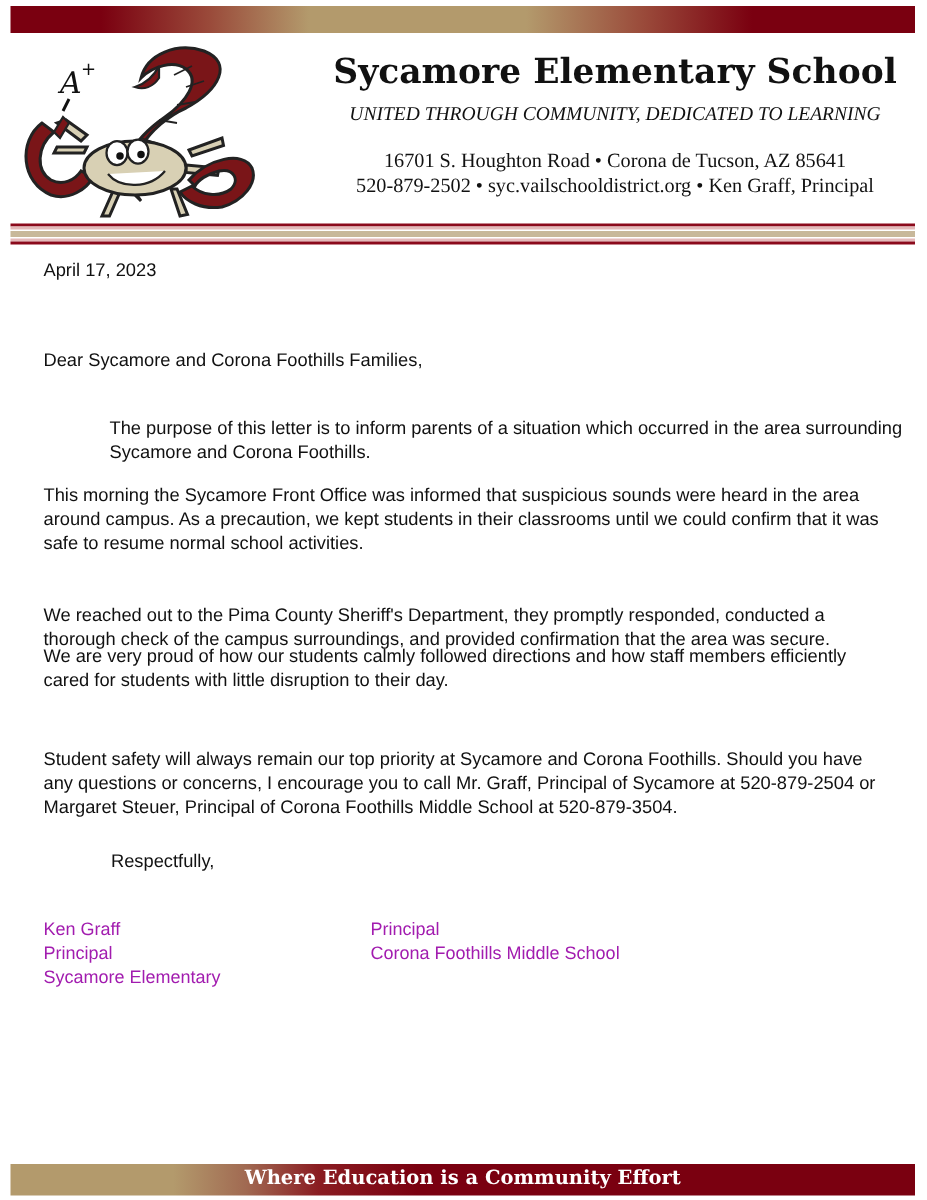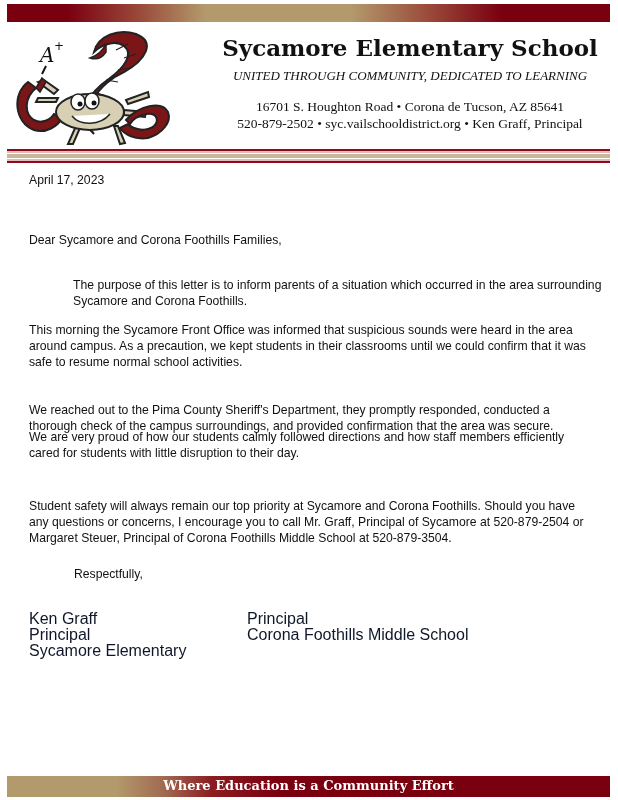--- a/index.html
+++ b/index.html
@@ -35,21 +35,21 @@
     font-family: "Liberation Sans", sans-serif; font-size: 12.2px; line-height: 16px; color: #111;
   }
   .date { top: 172px; }
   .salutation { top: 232px; }
   .p1 { top: 277px; margin-left: 44px; }
   .p2 { top: 322px; }
   .p3 { top: 383px; margin-top: 19px; }
   .p4 { top: 429px; }
   .p5 { top: 498px; }
   .closing { top: 566px; margin-left: 45px; }
-  .sig { position: absolute; top: 611px; font-family: "Liberation Sans", sans-serif; font-size: 16px; line-height: 16px; color: #0f172a; }
+  .sig { position: absolute; top: 611px; font-family: "Liberation Sans", sans-serif; font-size: 12px; line-height: 16px; color: #a21caf; }
   .sig-left { left: 29px; }
   .sig-right { left: 247px; }
   .sig div { white-space: nowrap; }
 
   .footer-bar {
     position: absolute; left: 7px; top: 776px; width: 603px; height: 21px;
     background: linear-gradient(to right, #b39a6c 0%, #b39a6c 18%, #a16a52 26%, #8a1d22 34%, #7a0010 45%, #7a0010 100%);
   }
   .footer-text {
     position: absolute; left: 7px; top: 778px; width: 603px; text-align: center;

